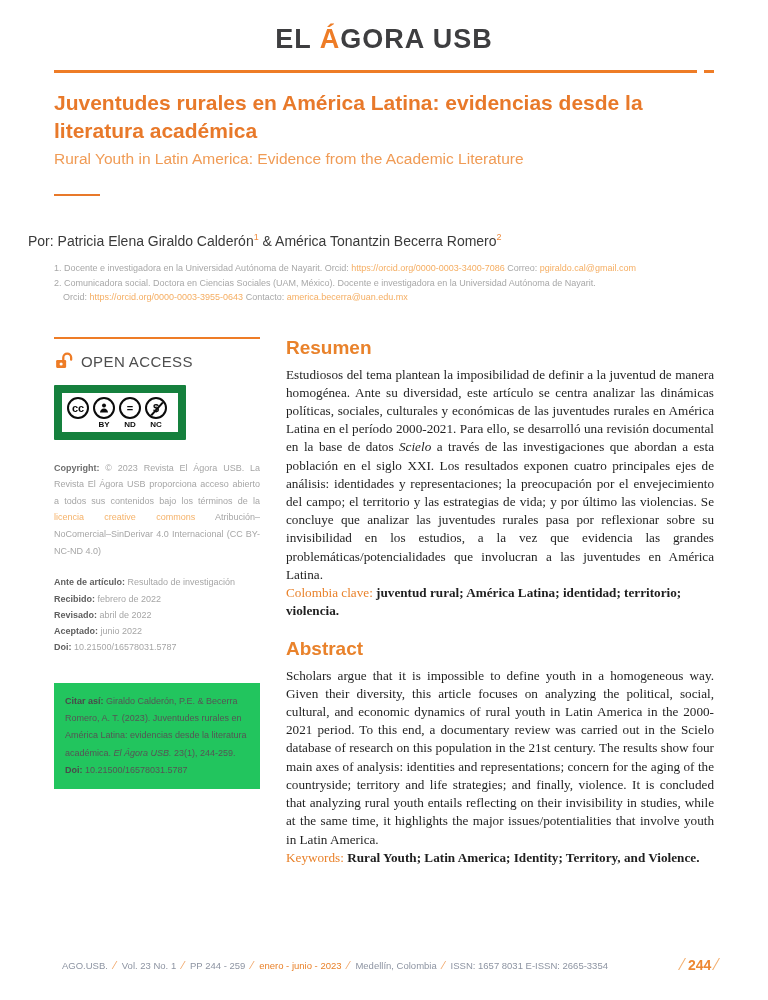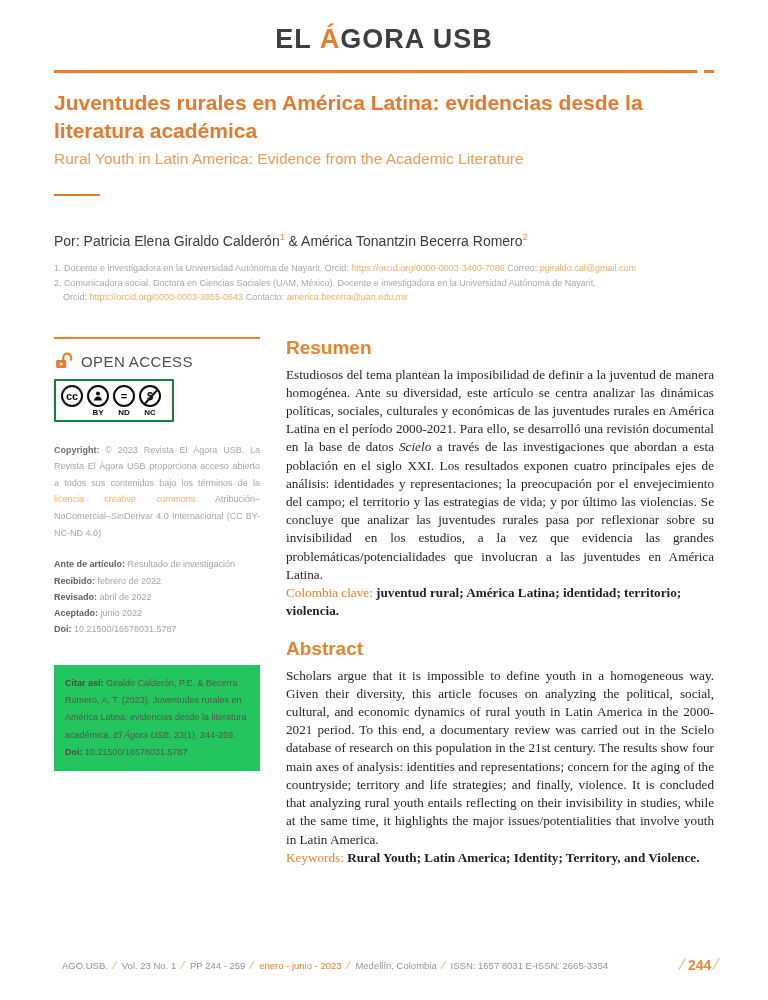--- a/index.html
+++ b/index.html
@@ -17,38 +17,38 @@
   .top-rule .long { flex:1; height:3px; background:#EE7C26; }
   .top-rule .short { width:10px; height:3px; background:#EE7C26; }
 
   .title-block { margin:16px 60px 0 54px; }
   .title { font-size:21px; font-weight:700; color:#E8792A; line-height:1.35;
            max-width:610px; margin:0; }
   .subtitle { font-size:15.5px; color:#F09B55; margin-top:4px; }
 
   .dash { width:46px; height:2px; background:#E8792A; margin:26px 0 0 54px; }
 
-  .byline { margin:36px 54px 0; font-size:14px; color:#3a3a3a; }
+  .byline { margin:36px 28px 0; font-size:14px; color:#3a3a3a; }
   .byline sup { color:#EE8A3C; font-size:9px; }
 
   .footnotes { margin:13px 54px 0; font-size:9px; color:#A8A8A8; line-height:1.6; }
   .fn-link { color:#F5AE63; text-decoration:none; }
   .fn2-line2 { padding-left:9px; }
 
   
   .columns { display:flex; margin:32px 54px 0; gap:26px; }
   .left-col { width:206px; flex:none; }
   .right-col { flex:1; min-width:0; }
 
   .side-rule { height:2px; background:#EE7C26; }
 
   .open-access { display:flex; align-items:center; gap:7px; margin-top:13px; }
   .oa-label { font-size:15px; color:#4E4E4E; letter-spacing:0.4px; }
 
-  .cc-badge { margin-top:8px; width:106px; border:2px solid #15803d; border-radius:1px;
+  .cc-badge { margin-top:14px; width:106px; border:8px solid #15803d; border-radius:1px;
               padding:4px 5px 3px; }
   .cc-icons { display:flex; gap:4px; }
   .cc-circle { width:22px; height:22px; border:2px solid #0b0b0b; border-radius:50%;
                display:flex; align-items:center; justify-content:center; box-sizing:border-box;
                font-weight:700; font-size:11px; color:#0b0b0b; position:relative; overflow:hidden; }
   .cc-circle.nc::after { content:""; position:absolute; left:9px; top:-3px; width:2px; height:26px;
                          background:#0b0b0b; transform:rotate(42deg); }
   .cc-labels { display:flex; gap:4px; margin-top:1px; font-size:8px; font-weight:700; color:#0b0b0b; }
   .cc-labels span { width:22px; text-align:center; }
 

